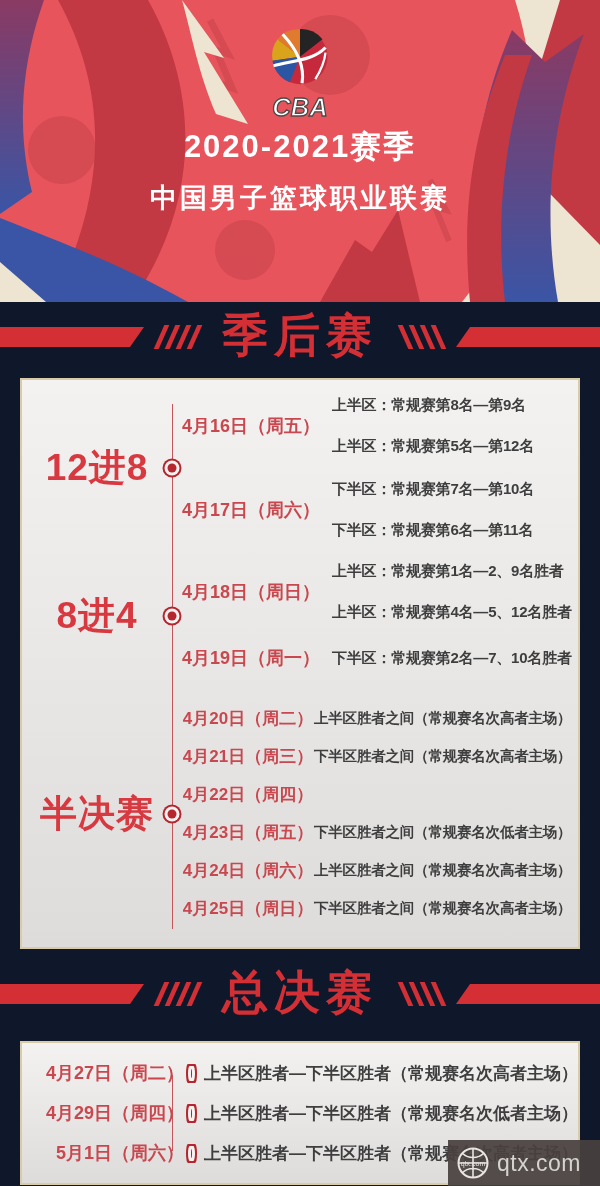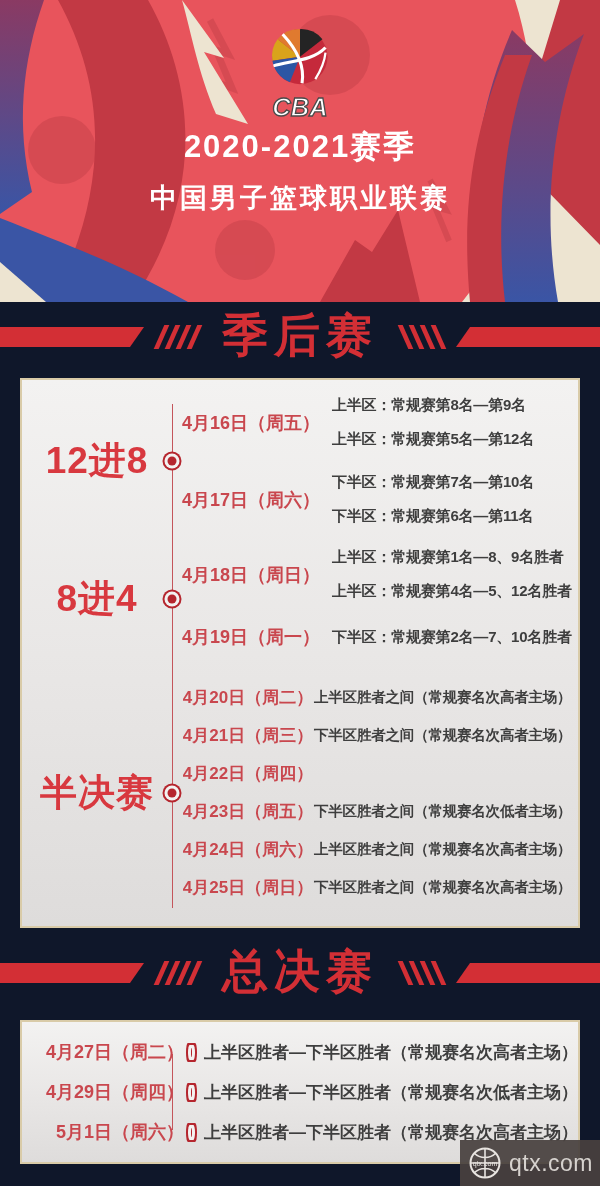--- a/index.html
+++ b/index.html
@@ -41,36 +41,36 @@
   .round + .round { margin-top:22px; }
   .round-label { flex:0 0 150px; text-align:center; font-size:37px; font-weight:900; color:#D8383F; letter-spacing:1px; }
   .round-dot { position:absolute; left:150px; top:50%; transform:translate(-50%,-50%); z-index:2; }
   .dot { display:block; width:9px; height:9px; border-radius:50%; background:#B5262E;
          box-shadow:0 0 0 3px #F3F2F1, 0 0 0 5px #B5262E; }
   .round-body { flex:1; padding-left:10px; min-width:0; }
 
   .dgroup { display:flex; align-items:center; }
   .dgroup + .dgroup { margin-top:24px; }
   .dgroup .date { flex:0 0 150px; font-size:18px; font-weight:800; color:#C9474E; white-space:nowrap; }
-  .games { display:flex; flex-direction:column; gap:15px; }
+  .games { display:flex; flex-direction:column; gap:22px; }
   .game { font-size:15px; font-weight:700; color:#3E3E3E; white-space:nowrap; letter-spacing:-0.2px; }
 
   .match { display:flex; align-items:center; margin:15px 0;text-align:center; }
   .match .date { flex:0 0 132px; font-size:17px; font-weight:800; color:#C9474E; white-space:nowrap; }
   .match .desc { font-size:14.5px; font-weight:700; color:#3E3E3E; white-space:nowrap; letter-spacing:-0.2px; }
 
   
   .finals-card { margin-top:16px; padding:10px 0; }
   .f-timeline { position:absolute; left:150px; top:32px; bottom:32px; width:1px; background:#C4555B; }
   .f-row { position:relative; display:flex; align-items:center; height:40px;padding-left:24px; }
   .f-date { flex:0 0 138px; text-align:right; font-size:18px; font-weight:800; color:#C9474E; white-space:nowrap; }
   .f-dot { margin:0 12px 0 7px; position:relative; z-index:2; }
   .f-desc { font-size:17px; font-weight:700; color:#3E3E3E; white-space:nowrap; }
   .watermark {
-    position:absolute; right:0; bottom:0; width:140px; height:46px;
+    position:absolute; right:0; bottom:0; width:152px; height:46px;
     background:rgba(72,65,62,0.93); display:flex; align-items:center; gap:7px;
     padding:0 6px 0 8px; box-sizing:border-box; z-index:5; cursor:pointer;
   }
   .wm-logo { width:34px; height:34px; flex:0 0 34px; }
   .wm-text { font-size:23px; color:#D6D2CE; font-weight:400; letter-spacing:0.5px; }
 </style>
 </head>
 <body>
 
 <div class="page">
@@ -178,21 +178,21 @@
 
     <section class="round">
       <div class="round-label">8进4</div>
       <span class="round-dot">
           <span class="dot"></span>
         </span>
       <div class="round-body">
         <div class="dgroup">
           <div class="date">4月18日（周日）</div>
           <div class="games">
-            <div class="game">上半区：常规赛第1名—8、9名胜者</div>
+            <div class="game">上半区：常规赛第1名—2、9名胜者</div>
             <div class="game">上半区：常规赛第4名—5、12名胜者</div>
           </div>
         </div>
         <div class="dgroup">
           <div class="date">4月19日（周一）</div>
           <div class="games">
             <div class="game">下半区：常规赛第2名—7、10名胜者</div>
           </div>
         </div>
       </div>

